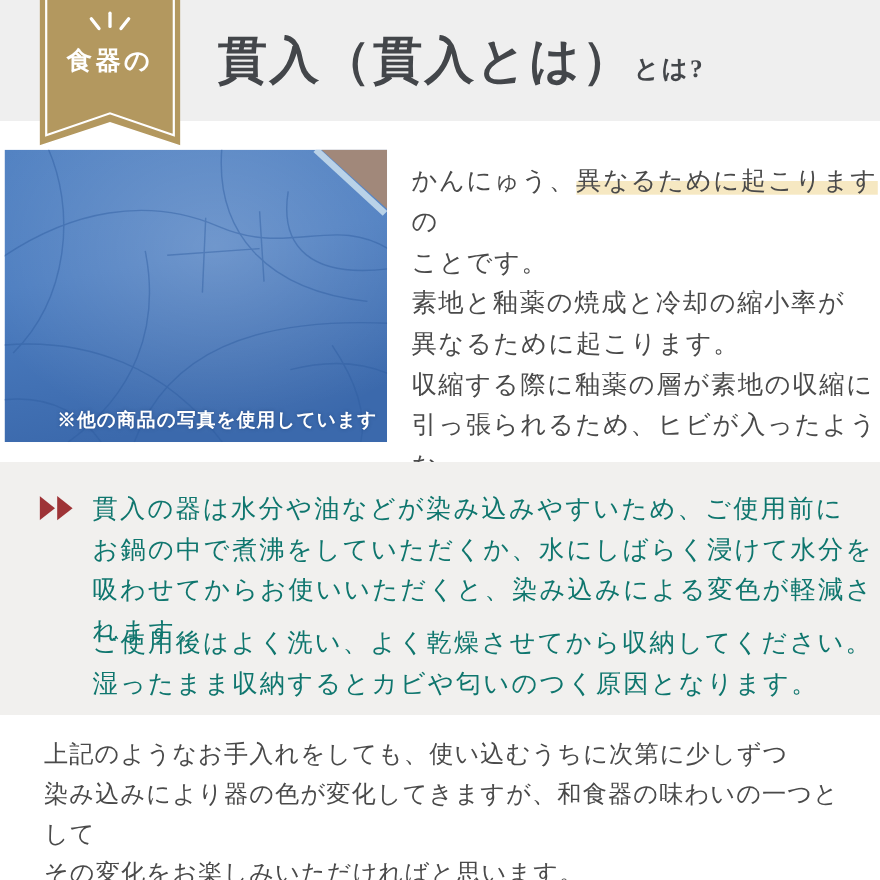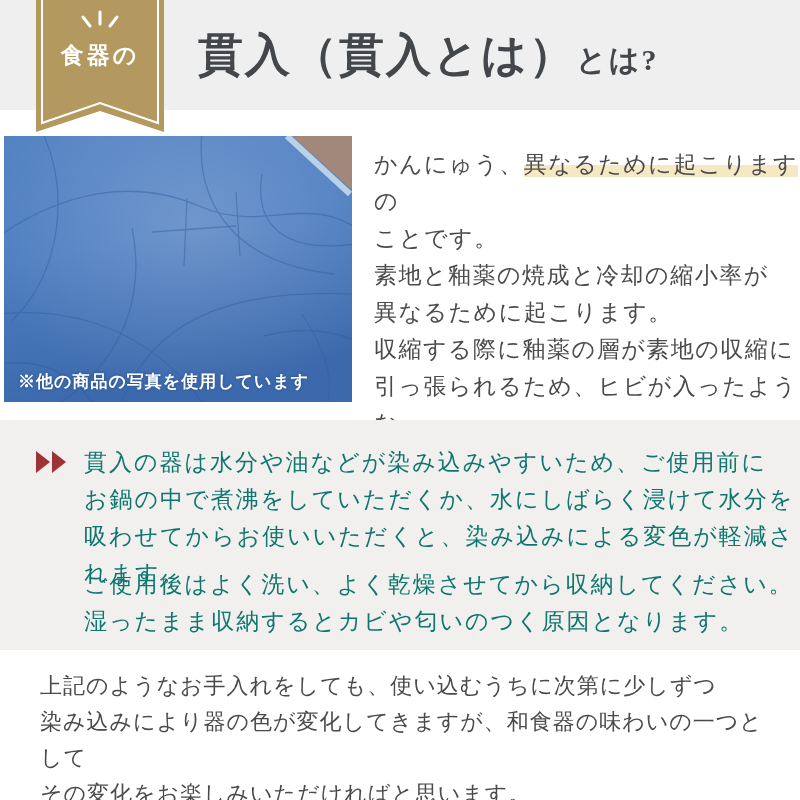--- a/index.html
+++ b/index.html
@@ -12,42 +12,42 @@
 
   
   .titlebar{
     position:absolute;left:0;top:0;width:800px;height:110px;
     background:#efefef;display:flex;align-items:center;
   }
   .title{
     margin-left:198px;color:#43464a;letter-spacing:2px;
     font-size:45px;font-weight:600;white-space:nowrap;
   }
-  .title .suffix{font-size:30px;font-weight:600;}
+  .title .suffix{font-size:23px;font-weight:600;}
 
   
   .badge{position:absolute;left:36px;top:0;width:128px;height:134px;}
   .badge svg{position:absolute;left:0;top:0;}
   .badge .b-line{
     position:absolute;width:100%;text-align:center;color:#ffffff;
     font-family:"Liberation Sans","DejaVu Sans",sans-serif;
     font-size:23px;font-weight:600;letter-spacing:3px;
   }
   .badge .b1{top:40px;}
   .badge .b2{top:66px;}
 
   
   .photo{
     position:absolute;left:4px;top:136px;width:348px;height:266px;
     overflow:hidden;
   }
   .photo svg{display:block;}
   .photo-caption{
     position:absolute;left:0;bottom:9px;width:100%;
-    padding-left:14px;box-sizing:border-box;
+    padding-left:48px;box-sizing:border-box;
     color:#ffffff;font-size:17px;font-weight:600;letter-spacing:1px;
     text-shadow:0 0 3px rgba(20,50,100,.5);
   }
 
   
   .intro{
     position:absolute;left:374px;top:146px;width:430px;
     color:#4a4a4a;font-size:23px;line-height:37px;letter-spacing:1.5px;
     white-space:pre-line;
   }

